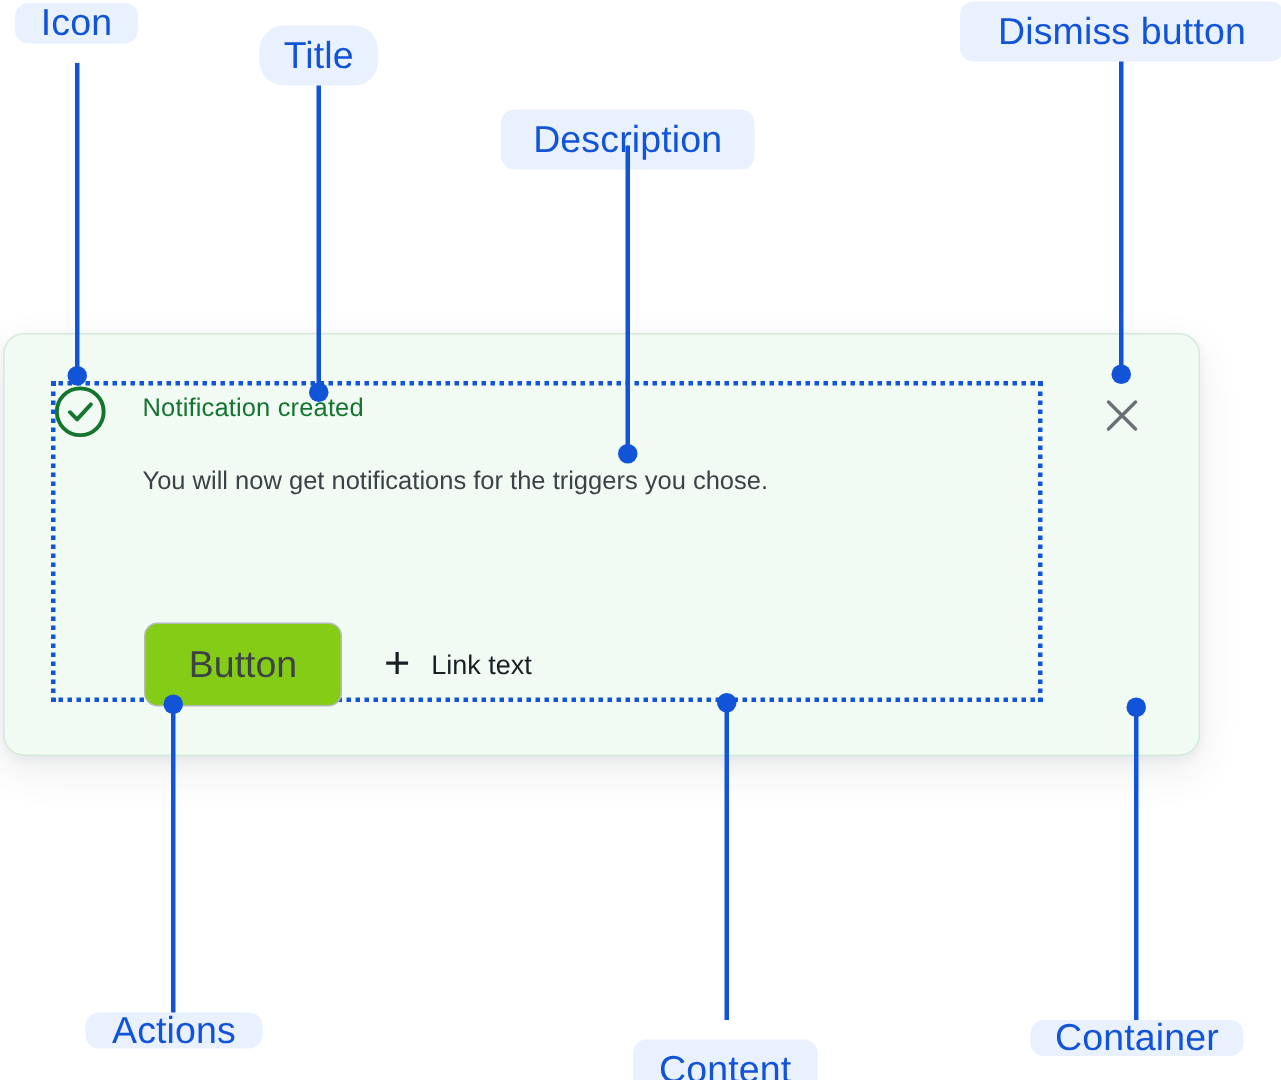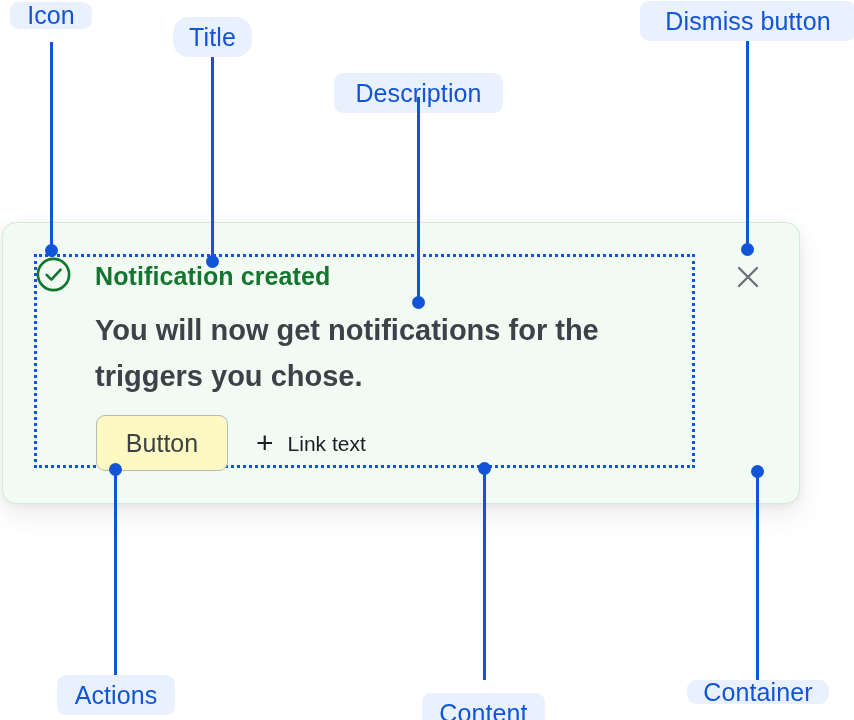--- a/index.html
+++ b/index.html
@@ -83,50 +83,50 @@
     top: 257px;
     width: 35px;
     height: 35px;
   }
 
   
   .notif-title {
     position: absolute;
     left: 95px;
     top: 261px;
-    font-size: 25px;
-    font-weight: 700;
+    font-size: 17px;
+    font-weight: 400;
     color: #13752e;
     letter-spacing: 0.1px;
     line-height: 1.25;
   }
   .notif-desc {
     position: absolute;
     left: 95px;
     top: 308px;
     width: 600px;
-    font-size: 29px;
-    font-weight: 700;
+    font-size: 17px;
+    font-weight: 400;
     color: #3c4247;
     line-height: 1.58;
   }
 
   
   .actions-row {
     position: absolute;
     left: 96px;
     top: 415px;
     display: flex;
     align-items: center;
   }
   .action-button {
     height: 56px;
     min-width: 132px;
     padding: 0 20px;
-    background: #fef9c3;
+    background: #84cc16;
     border: 1.5px solid #b8b9bb;
     border-radius: 9px;
     font-family: "Liberation Sans", sans-serif;
     font-size: 25px;
     color: #3c4247;
     line-height: 1;
     cursor: pointer;
     box-sizing: border-box;
     display: flex;
     align-items: center;
@@ -140,21 +140,21 @@
   }
   .plus-icon {
     font-size: 30px;
     color: #1b1f24;
     line-height: 1;
     margin-right: 14px;
     display: block;
     font-weight: 400;
   }
   .link-label {
-    font-size: 21px;
+    font-size: 18px;
     color: #1b1f24;
     line-height: 1;
   }
 
   
   .dismiss-btn {
     position: absolute;
     left: 730px;
     top: 260px;
     width: 36px;
@@ -213,21 +213,21 @@
   <div class="dot" style="left:206px; top:255px;"></div>
 
   <div class="pill" style="left:334px; top:57px; width:169px; height:40px;margin-top:16px;">Description</div>
   <div class="leader" style="left:417px; top:97px; height:205px;"></div>
   <div class="dot" style="left:412px; top:296px;"></div>
 
   <div class="pill" style="left:640px; top:1px; width:216px; height:40px;">Dismiss button</div>
   <div class="leader" style="left:746px; top:41px; height:208px;"></div>
   <div class="dot" style="left:741px; top:243px;"></div>
 
-  <div class="pill" style="left:57px; top:675px; width:118px; height:40px;">Actions</div>
+  <div class="pill" style="left:57px; top:675px; width:118px; height:24px;">Actions</div>
   <div class="leader" style="left:114px; top:470px; height:205px;"></div>
   <div class="dot" style="left:109px; top:463px;"></div>
 
   <div class="pill" style="left:422px; top:653px; width:123px; height:40px;margin-top:40px;">Content</div>
   <div class="leader" style="left:483px; top:474px; height:206px;"></div>
   <div class="dot" style="left:478px; top:462px;"></div>
 
   <div class="pill" style="left:687px; top:680px; width:142px; height:24px;">Container</div>
   <div class="leader" style="left:756px; top:477px; height:203px;"></div>
   <div class="dot" style="left:751px; top:465px;"></div>

